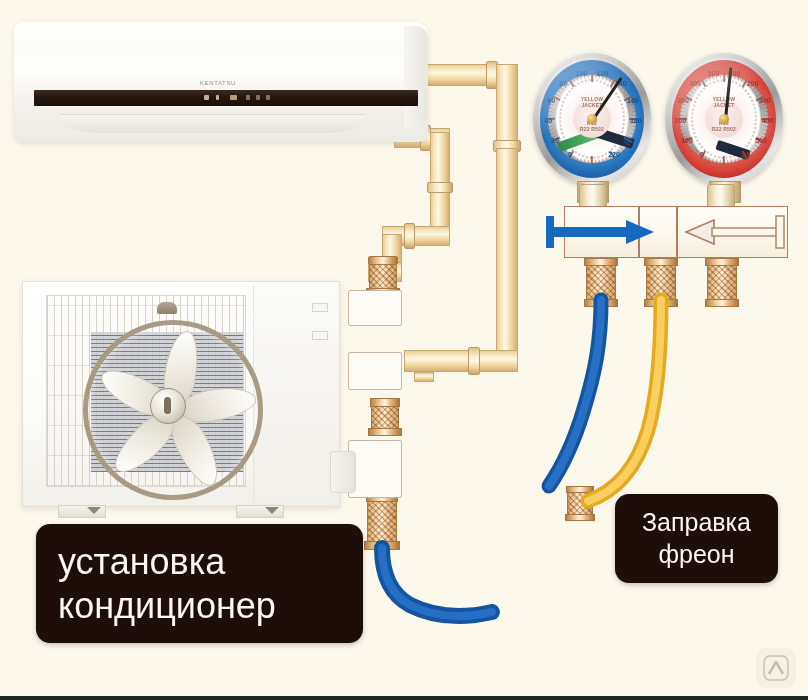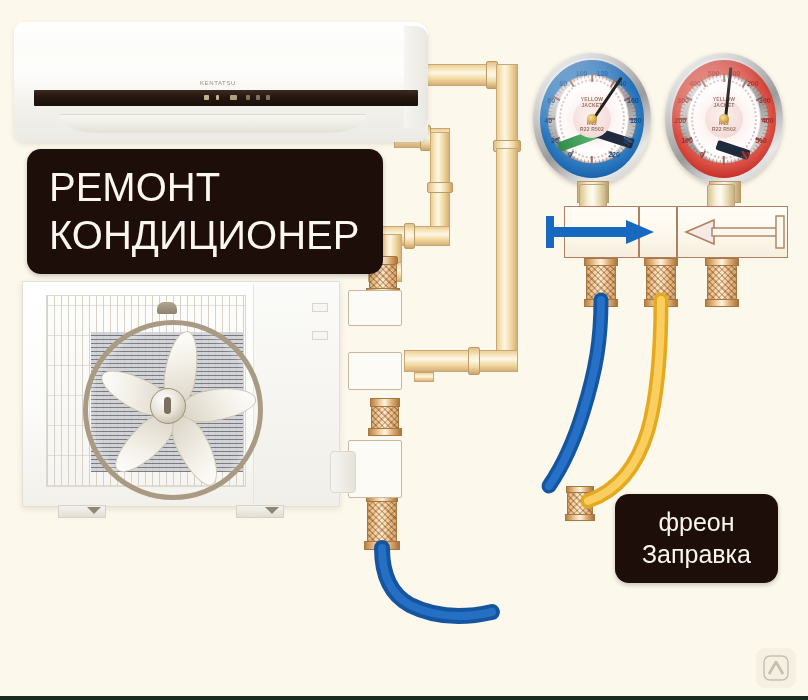--- a/index.html
+++ b/index.html
@@ -778,29 +778,29 @@
     </svg>
   </div>
 
   <div style="z-index:8;">
     <div class="knurl-cap" style="left:566px; top:486px; width:28px; height:7px;"></div>
     <div class="knurl" style="left:567px; top:492px; width:26px; height:24px;"></div>
     <div class="knurl-cap" style="left:565px; top:514px; width:30px; height:7px;"></div>
   </div>
 
 
-  <div class="caption" id="cap-repair">
-    <span class="ln">РЕМОНТ</span>
-    <span class="ln">КОНДИЦИОНЕР</span>
-  </div>
-
+
+  <div class="caption" id="cap-install">
+    <span class="ln">установка</span>
+    <span class="ln">кондиционер</span>
+  </div>
 
   <div class="caption" id="cap-freon">
+    <span class="ln">Заправка</span>
     <span class="ln">фреон</span>
-    <span class="ln">Заправка</span>
   </div>
 
   <div id="watermark">
     <svg width="26" height="26" viewBox="0 0 26 26">
       <rect x="1" y="1" width="24" height="24" rx="6" fill="none" stroke="#8b8470" stroke-width="1.4"></rect>
       <path d="M6,19 L13,7 L20,19" fill="none" stroke="#8b8470" stroke-width="2.6" stroke-linejoin="round"></path>
     </svg>
   </div>
 
   <div class="bottom-rule"></div>

